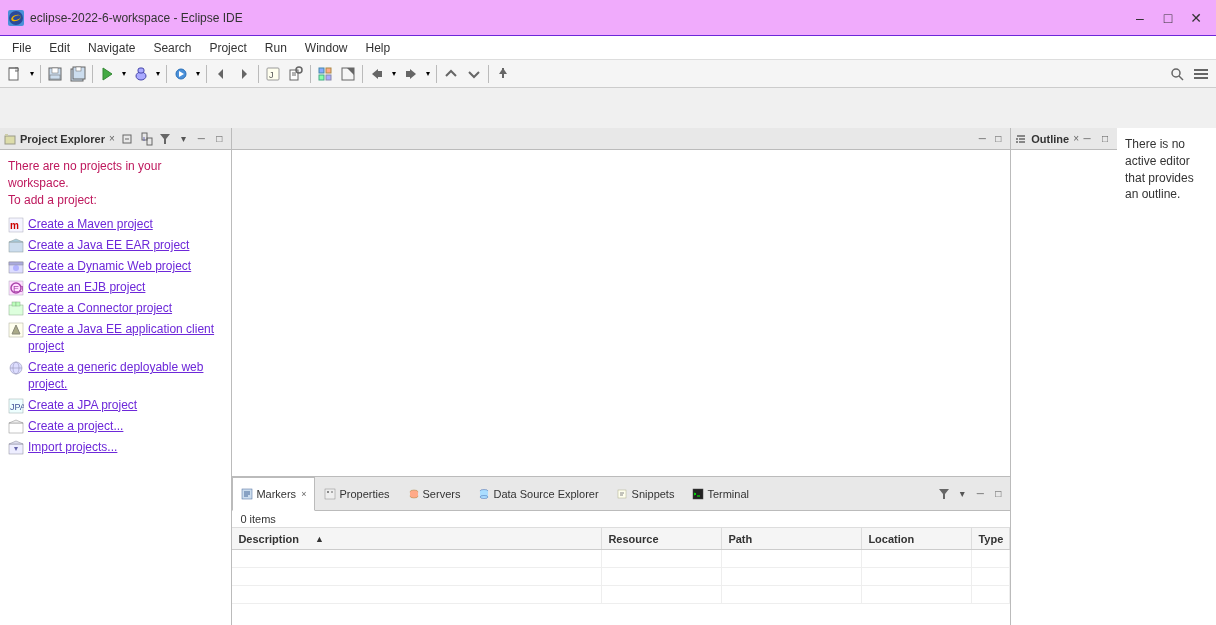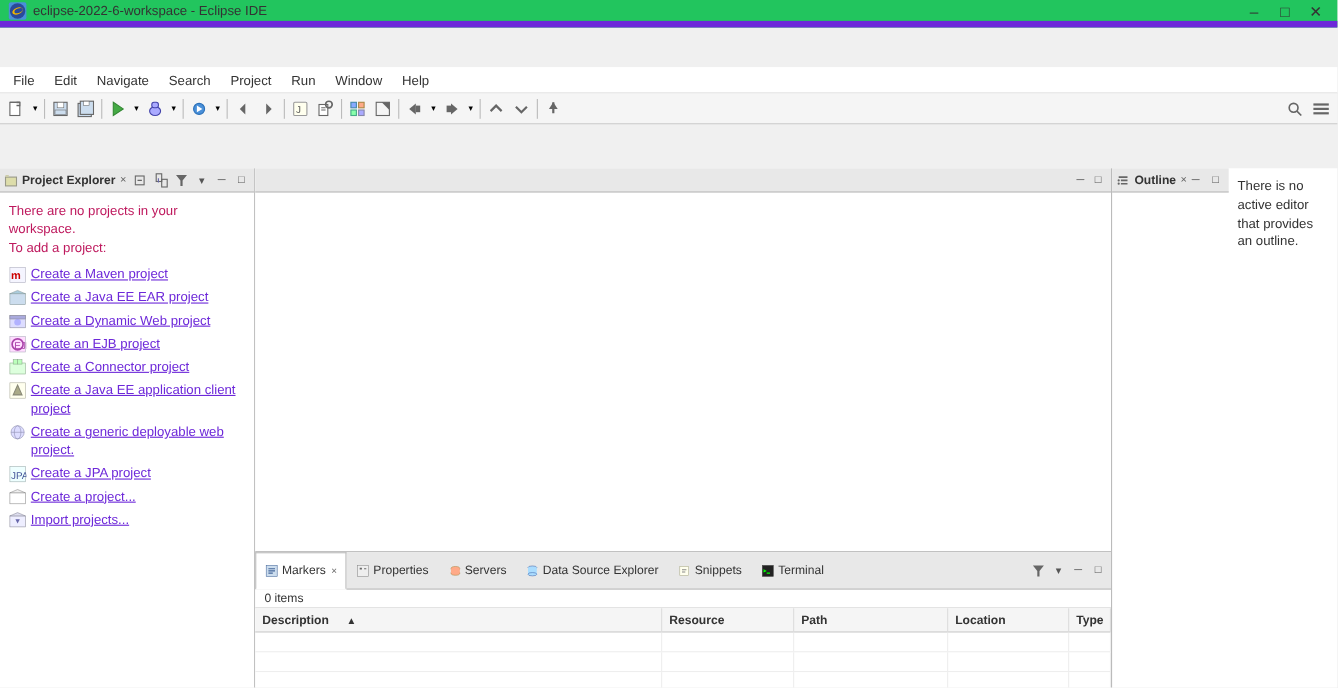--- a/index.html
+++ b/index.html
@@ -8,26 +8,26 @@
       font-size: 12px;
       background: #f0f0f0;
       width: 1216px;
       height: 625px;
       overflow: hidden;
       user-select: none;
     }
 
     
     .title-bar {
-      background: #22c55e;
-      height: 25px;
+      background: #f0abfc;
+      height: 36px;
       display: flex;
       align-items: center;
       padding: 0 8px;
-      border-bottom: 6px solid #6d28d9;
+      border-bottom: 1px solid #6d28d9;
       justify-content: space-between;
     }
     .title-bar-left {
       display: flex;
       align-items: center;
       gap: 6px;
     }
     .title-bar-icon {
       width: 16px;
       height: 16px;
@@ -63,21 +63,20 @@
 
     
     .menu-bar {
       background: #fff;
       height: 24px;
       display: flex;
       align-items: center;
       padding: 0 4px;
       border-bottom: 1px solid #ddd;
       gap: 2px;
-      margin-top: 36px;
     }
     .menu-item {
       padding: 2px 8px;
       cursor: pointer;
       font-size: 12px;
       color: #333;
       border-radius: 2px;
     }
 
     

